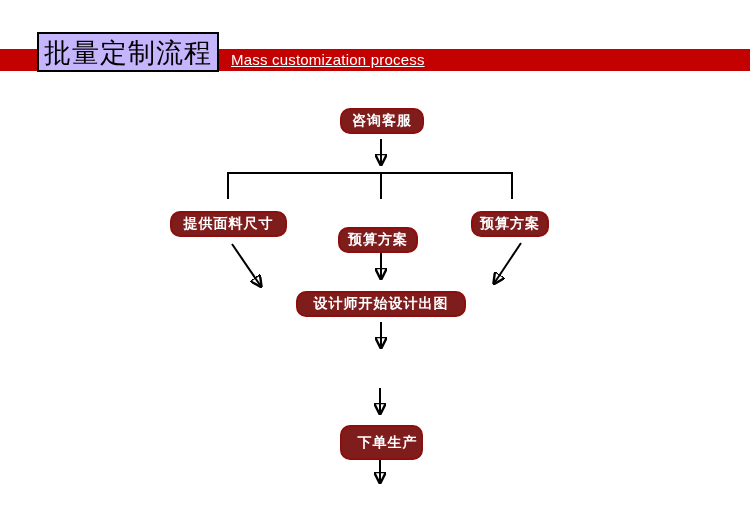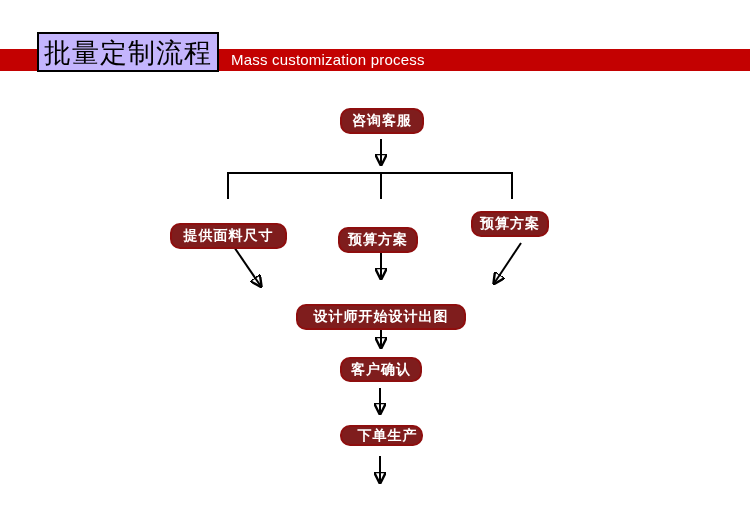--- a/index.html
+++ b/index.html
@@ -12,20 +12,21 @@
   }
   
   .red-bar{
     position:absolute;left:0;top:49px;width:750px;height:22px;
     background:#c30101;
   }
   .en-subtitle{
     position:absolute;left:231px;top:49px;height:30px;line-height:22px;
     color:#ffffff;font-size:15px;letter-spacing:0.2px;
     white-space:nowrap;
+    text-decoration:underline;
   }
   .cn-title-box{
     position:absolute;left:37px;top:32px;
     width:182px;height:40px;box-sizing:border-box;
     background:#c4b5fd;border:2px solid #000000;
     display:flex;align-items:center;justify-content:center;
     z-index:2;
   }
   .cn-title{
     font-family:"DejaVu Serif","Liberation Serif",serif;
@@ -34,26 +35,26 @@
   }
   
   .node{
     position:absolute;height:26px;box-sizing:border-box;
     background:#7f1d1d;border:2px solid #8e0e0e;border-radius:10px;
     color:#ffffff;font-size:14px;font-weight:bold;letter-spacing:1px;
     display:flex;align-items:center;justify-content:center;
     white-space:nowrap;z-index:2;
   }
   #node-consult   {left:340px;top:108px;width:84px;}
-  #node-fabric    {left:170px;top:223px;width:117px;}
+  #node-fabric    {left:170px;top:211px;width:117px;}
   #node-budget    {left:338px;top:227px;width:80px;}
   #node-color     {left:471px;top:211px;width:78px;}
-  #node-design    {left:296px;top:304px;width:170px;}
+  #node-design    {left:296px;top:291px;width:170px;}
   #node-confirm   {left:340px;top:357px;width:82px;height:25px;}
-  #node-produce   {left:340px;top:425px;width:83px;height:21px;padding-left:12px;}
+  #node-produce   {left:340px;top:425px;width:83px;height:35px;padding-left:12px;}
   #node-ship      {left:356px;top:491px;width:54px;height:24px;margin-top:44px;}
   
   #connectors{
     position:absolute;left:0;top:0;width:750px;height:526px;
     z-index:1;pointer-events:none;
   }
   #connectors line, #connectors path{
     stroke:#000000;stroke-width:2;fill:none;
   }
 </style>
@@ -96,19 +97,18 @@
   <div class="node" id="node-consult">咨询客服</div>
 
   <div class="node" id="node-fabric">提供面料尺寸</div>
 
   <div class="node" id="node-budget">预算方案</div>
 
   <div class="node" id="node-color">预算方案</div>
 
   <div class="node" id="node-design">设计师开始设计出图</div>
 
-  <div class="node" id="node-confirm">客户确认</div>
 
   <div class="node" id="node-produce">下单生产</div>
 
   <div class="node" id="node-ship">发货</div>
 
 </div>
 
 </body></html>

